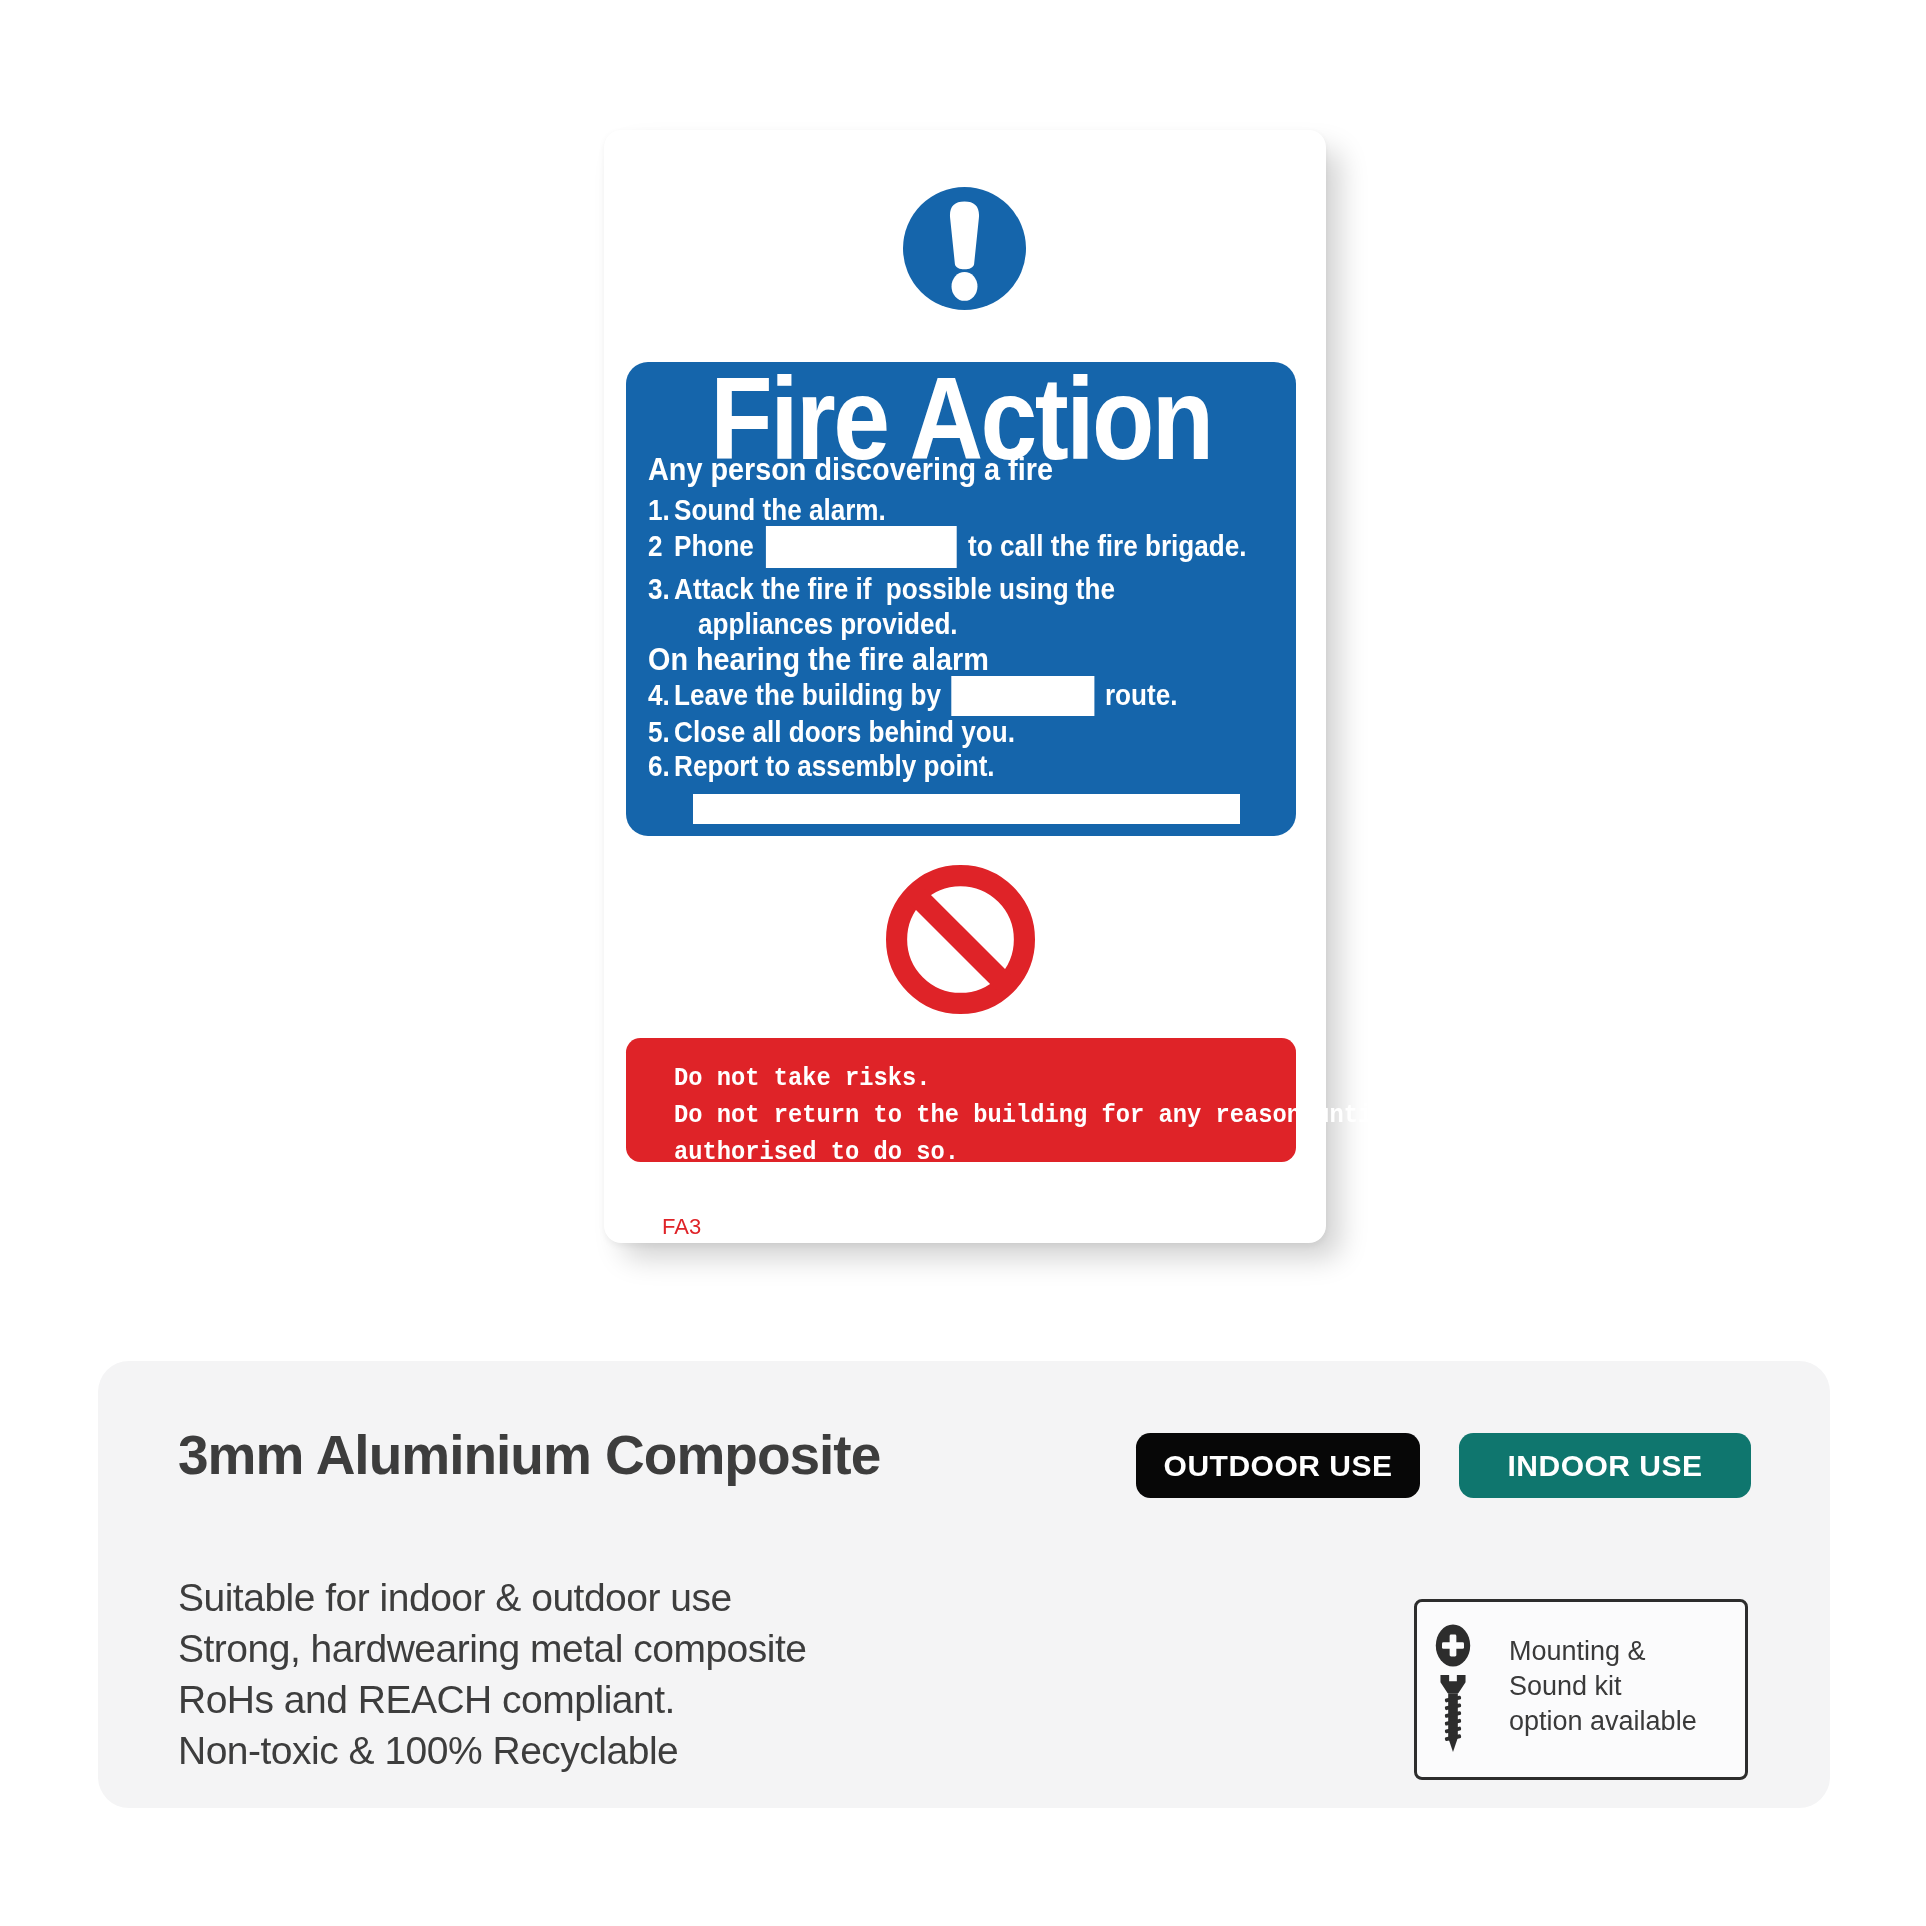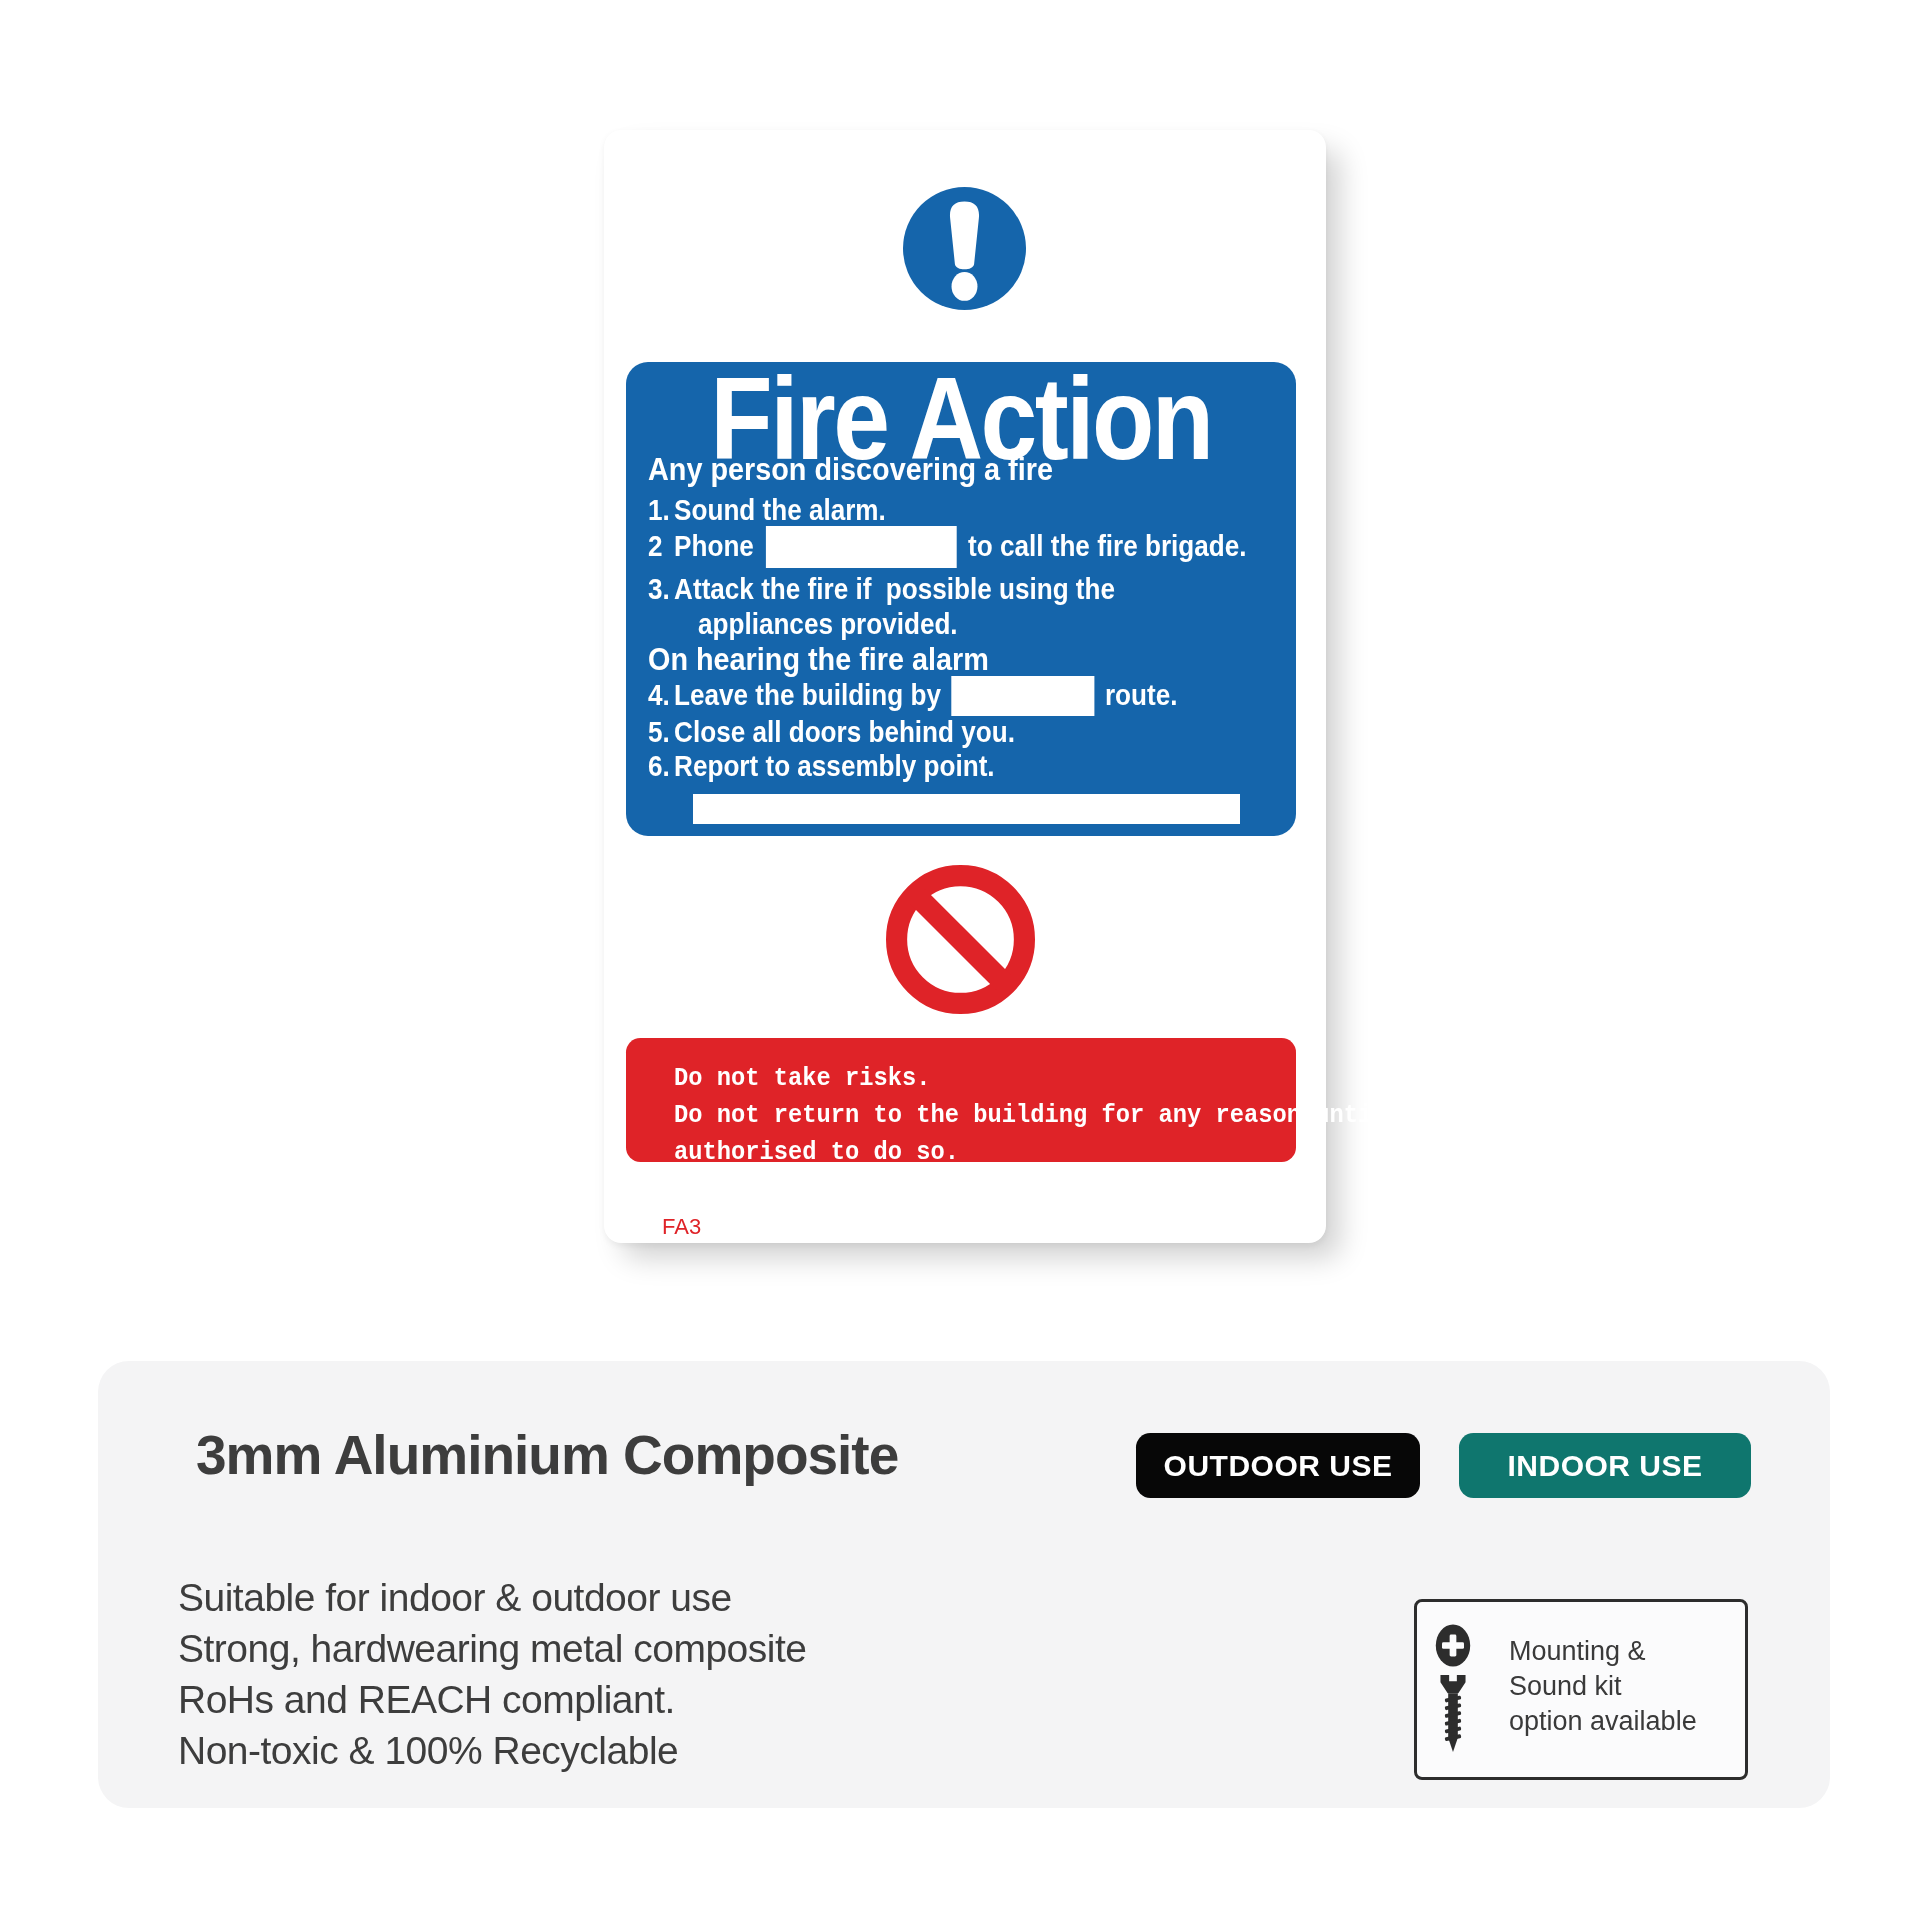--- a/index.html
+++ b/index.html
@@ -33,21 +33,21 @@
              border-radius:14.4px;color:#ffffff;padding:0;font-family:Liberation Mono, monospace;}
   .red-lines{padding:22px 14.4px 0 48px;}
   .red-line{font-size:25px;font-weight:700;line-height:37px;white-space:pre;
             transform:scaleX(0.95);transform-origin:0 50%;}
   .sign-code{position:absolute;left:27px;top:1084px;font-size:22px;font-weight:400;margin-left:31px;}
 
   
   .details{position:absolute;left:98px;top:1361px;width:1732px;height:447px;
            border-radius:31px;}
   .details-heading{position:absolute;left:80px;top:62px;font-size:55px;font-weight:700;
-                   letter-spacing:-1px;white-space:pre;margin-left:18px;}
+                   letter-spacing:-1px;white-space:pre;}
   .badge{position:absolute;top:72px;height:65px;border-radius:14.4px;color:#ffffff;
          font-weight:700;font-size:30px;letter-spacing:0.5px;
          display:flex;align-items:center;justify-content:center;white-space:pre;}
   .badge-outdoor{left:1038px;width:284px;}
   .badge-indoor{left:1361px;width:292px;}
   .features{position:absolute;left:80px;top:211px;}
   .feature-line{font-size:39px;line-height:51px;letter-spacing:-0.5px;white-space:pre;}
 
   .kit-box{position:absolute;left:1316px;top:238px;width:334px;height:181px;
            background:#fbfbfc;border:3.4px solid #2d2d2d;border-radius:8px;box-sizing:border-box;}

